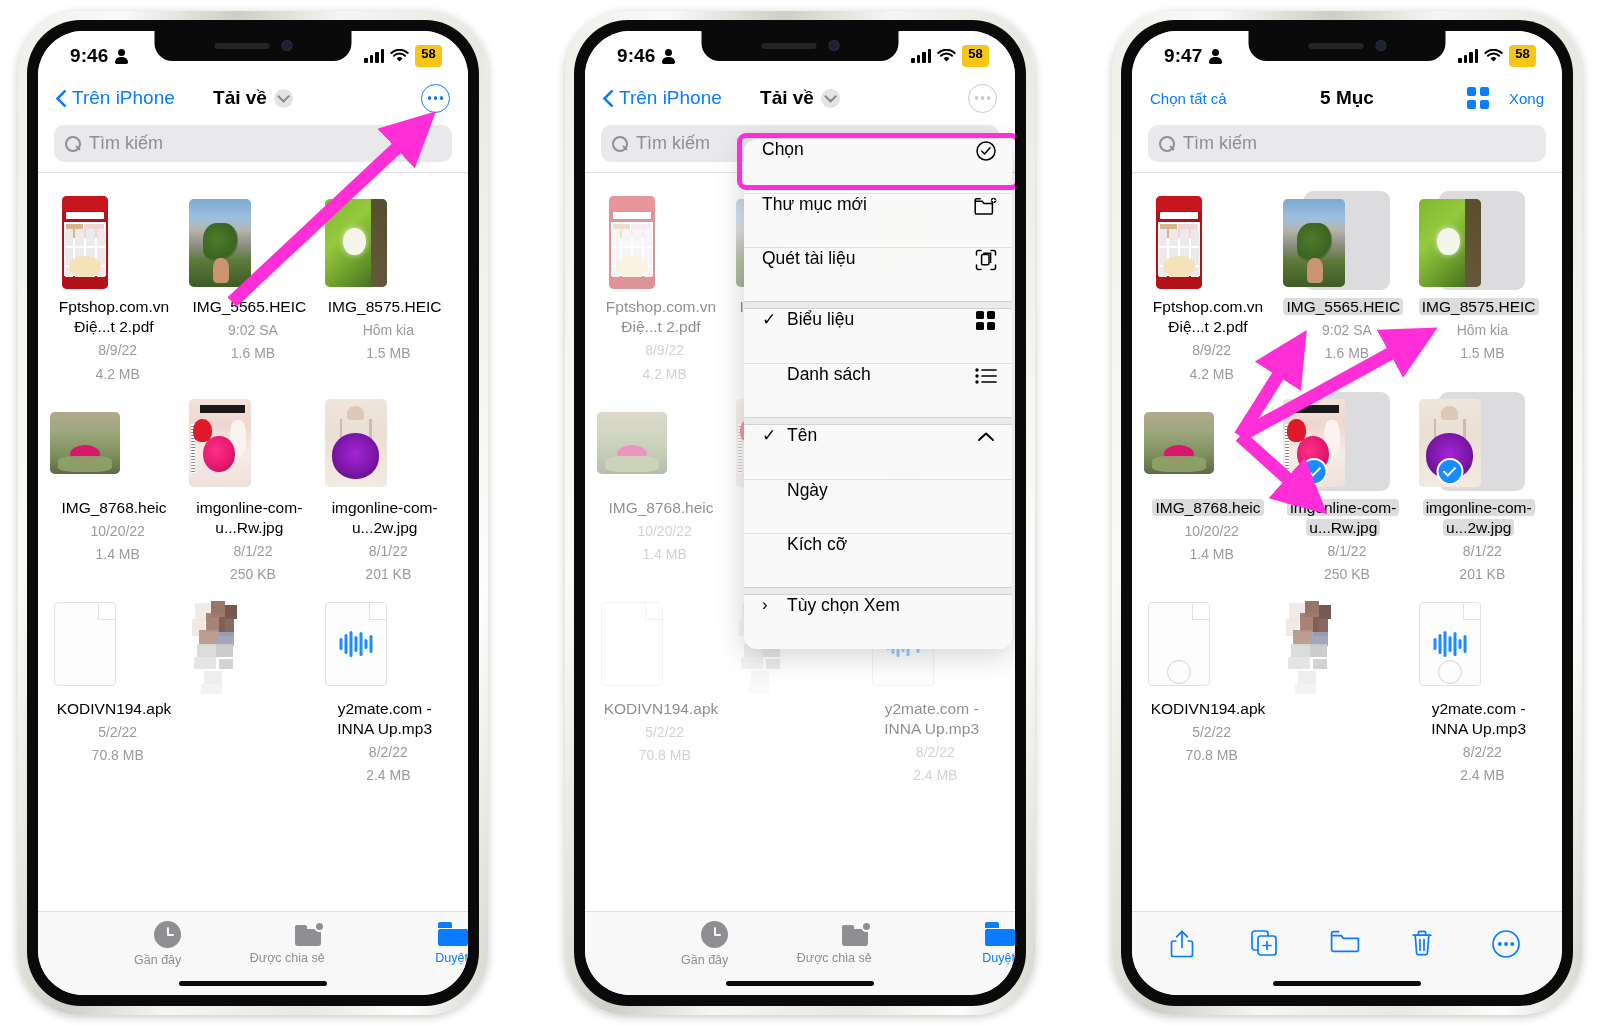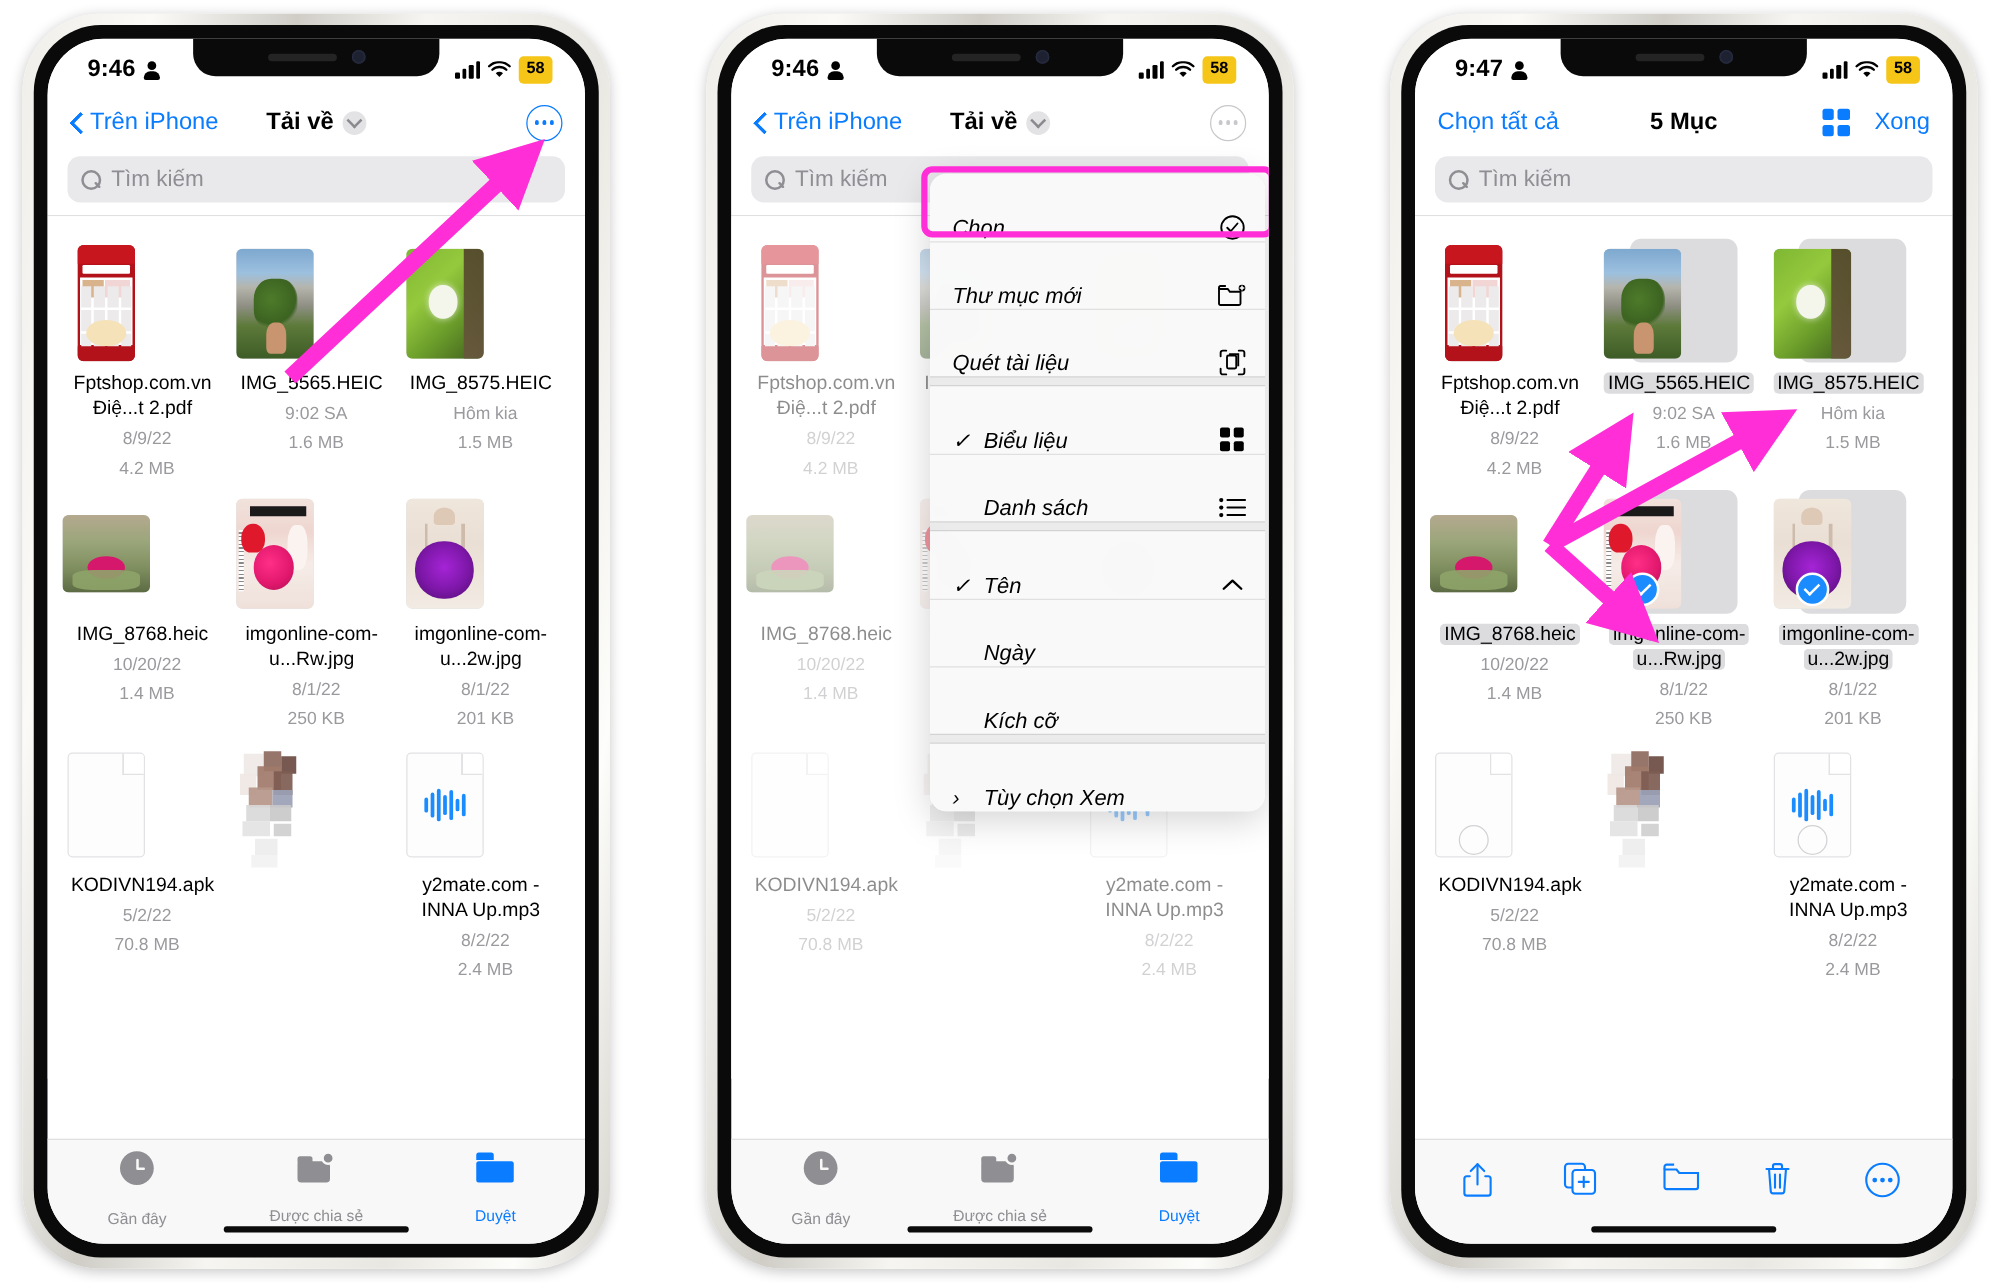--- a/index.html
+++ b/index.html
@@ -105,21 +105,21 @@
   .nav-more {
     margin-left: auto;
     width: 29px; height: 29px; border-radius: 50%;
     border: 1.6px solid #0a7cff;
     display: flex; align-items: center; justify-content: center; gap: 2.5px;
   }
   .nav-more i { width: 3.6px; height: 3.6px; border-radius: 50%; background: #0a7cff; display:block; }
   .nav-more.dim { border-color: #c8c8cc; }
   .nav-more.dim i { background: #c8c8cc; }
 
-  .nav-link { color: #0a7cff; font-size: 19px; white-space: nowrap; }
+  .nav-link { color: #0a7cff; font-size: 15px; white-space: nowrap; }
   .nav-count { position:absolute; left:50%; transform:translateX(-50%); font-size:19px; font-weight:600; color:#000; }
   .nav-right-group { margin-left:auto; display:flex; align-items:center; gap: 20px; }
   .grid-icon { width: 22px; height: 22px; display: grid; grid-template-columns: 1fr 1fr; grid-template-rows: 1fr 1fr; gap: 3.5px; }
   .grid-icon s { background: #0a7cff; border-radius: 2px; display: block; }
 
   
   .searchwrap { padding: 2px 16px 10px; background: #fff; }
   .searchbar {
     height: 37px; background: #e9e9ec; border-radius: 10px;
     display: flex; align-items: center; gap: 8px; padding: 0 11px;
@@ -226,21 +226,21 @@
 
   .art-blur { width:100%;height:100%; position:relative; background:#fff; }
   .art-blur s { position:absolute; display:block; }
 
   
   .tabbar {
     position:absolute; bottom:0; left:0; right:0; height: 84px;
     background: #f8f8f8; border-top: 1px solid #e0e0e3;
     display: flex; align-items: flex-start; padding-top: 9px;
   }
-  .tab { flex:1; display:flex; flex-direction:column; align-items:center; gap:20px; }
+  .tab { flex:1; display:flex; flex-direction:column; align-items:flex-end; gap:5px; }
   .tab-label { font-size: 12.5px; color: #8e8e93; }
   .tab.active .tab-label { color: #0a7cff; }
   .clock-ico { width: 27px; height: 27px; border-radius: 50%; background: #8e8e93; position: relative; }
   .clock-ico::before { content:''; position:absolute; top:6px; left:12.5px; width:2.4px; height:8px; background:#f8f8f8; border-radius:1px; }
   .clock-ico::after { content:''; position:absolute; top:12.5px; left:13px; width:7px; height:2.4px; background:#f8f8f8; border-radius:1px; }
   .sharedfolder { width:30px; height:25px; position:relative; }
   .sharedfolder .f { position:absolute; bottom:0; left:0; width:26px; height:17px; background:#8e8e93; border-radius:2px 4px 3px 3px; }
   .sharedfolder .tabtop { position:absolute; top:4px; left:0; width:12px; height:5px; background:#8e8e93; border-radius:2px 2px 0 0; }
   .sharedfolder .p { position:absolute; top:0px; right:0; width:11px; height:11px; border-radius:50%; background:#8e8e93; border:2px solid #f8f8f8; }
   .browsefolder { width:30px; height:25px; position:relative; }
@@ -263,22 +263,22 @@
   .menu-scrim { position:absolute; inset:0; background:rgba(255,255,255,.55); z-index: 18; }
   .ctxmenu {
     position:absolute; top: 108px; left: 159px; width: 268px;
     background: rgba(249,249,249,.985);
     border-radius: 13px;
     box-shadow: 0 6px 30px rgba(0,0,0,.18);
     overflow: hidden; z-index: 25;
     backdrop-filter: blur(14px);
   }
   .mi {
-    height: 54px; display:flex; align-items:flex-end; padding: 0 15px 0 18px;
-    font-size: 17.5px; color:#000; position: relative; font-style: italic;
+    height: 54px; display:flex; align-items:flex-start; padding: 0 15px 0 18px;
+    font-size: 17.5px; color:#000; position: relative;
   }
   .mi + .mi { border-top: 0.8px solid rgba(0,0,0,.10); }
   .mi .mtext { flex: 1; }
   .mi .mcheck { width: 17px; margin-right: 8px; font-size: 17px; color:#000; }
   .mgap { height: 8px; background: rgba(0,0,0,.055); border-top: 0.8px solid rgba(0,0,0,.10); border-bottom: 0.8px solid rgba(0,0,0,.10); }
   .mico { width: 23px; height: 23px; flex: none; display:flex; align-items:center; justify-content:center; }
   .mico svg { display:block; }
   .highlight-box {
     position:absolute; top: 102px; left: 152px; width: 283px; height: 57px;
     border: 5px solid #ff2ed6; border-radius: 9px; z-index: 30; pointer-events:none;

